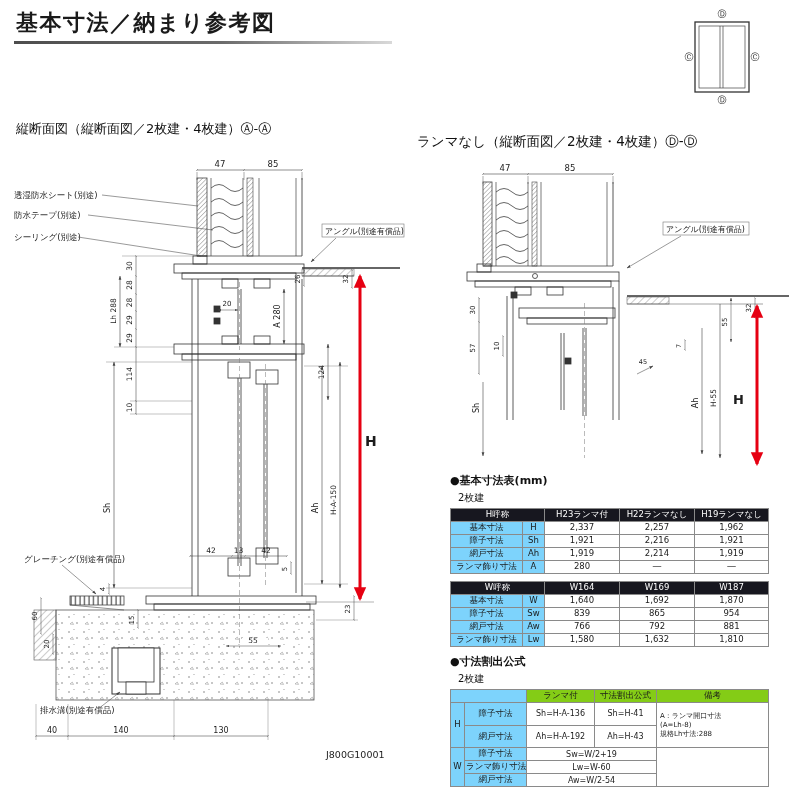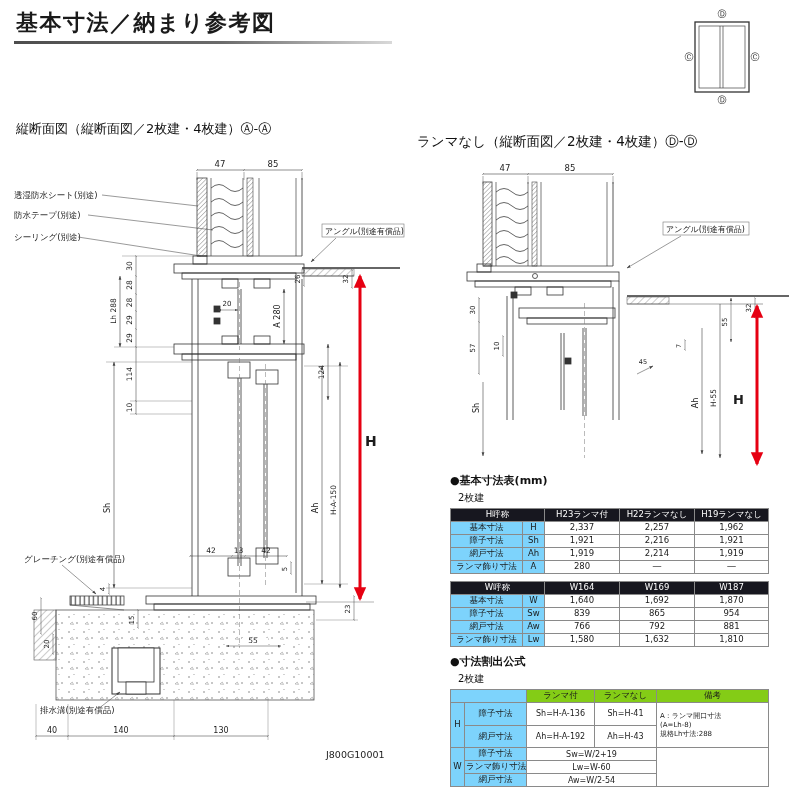--- a/index.html
+++ b/index.html
@@ -475,21 +475,21 @@
           <col style="width:14px">
           <col style="width:62px">
           <col style="width:68px">
           <col style="width:62px">
           <col style="width:112px">
         </colgroup>
       <tbody>
           <tr>
         <td class="lbl" colspan="2"></td>
         <td class="hd2">ランマ付</td>
-        <td class="hd2">ランマなし</td>
+        <td class="hd2">寸法割出公式</td>
         <td class="hd2">備考</td>
       </tr>
       <tr>
         <td class="lbl" rowspan="2">H</td>
         <td class="lbl">障子寸法</td>
         <td class="frm">Sh=H-A-136</td>
         <td class="frm">Sh=H-41</td>
         <td class="note" rowspan="2">
           <div>A：ランマ開口寸法</div>
           <div>(A=Lh-8)</div>

